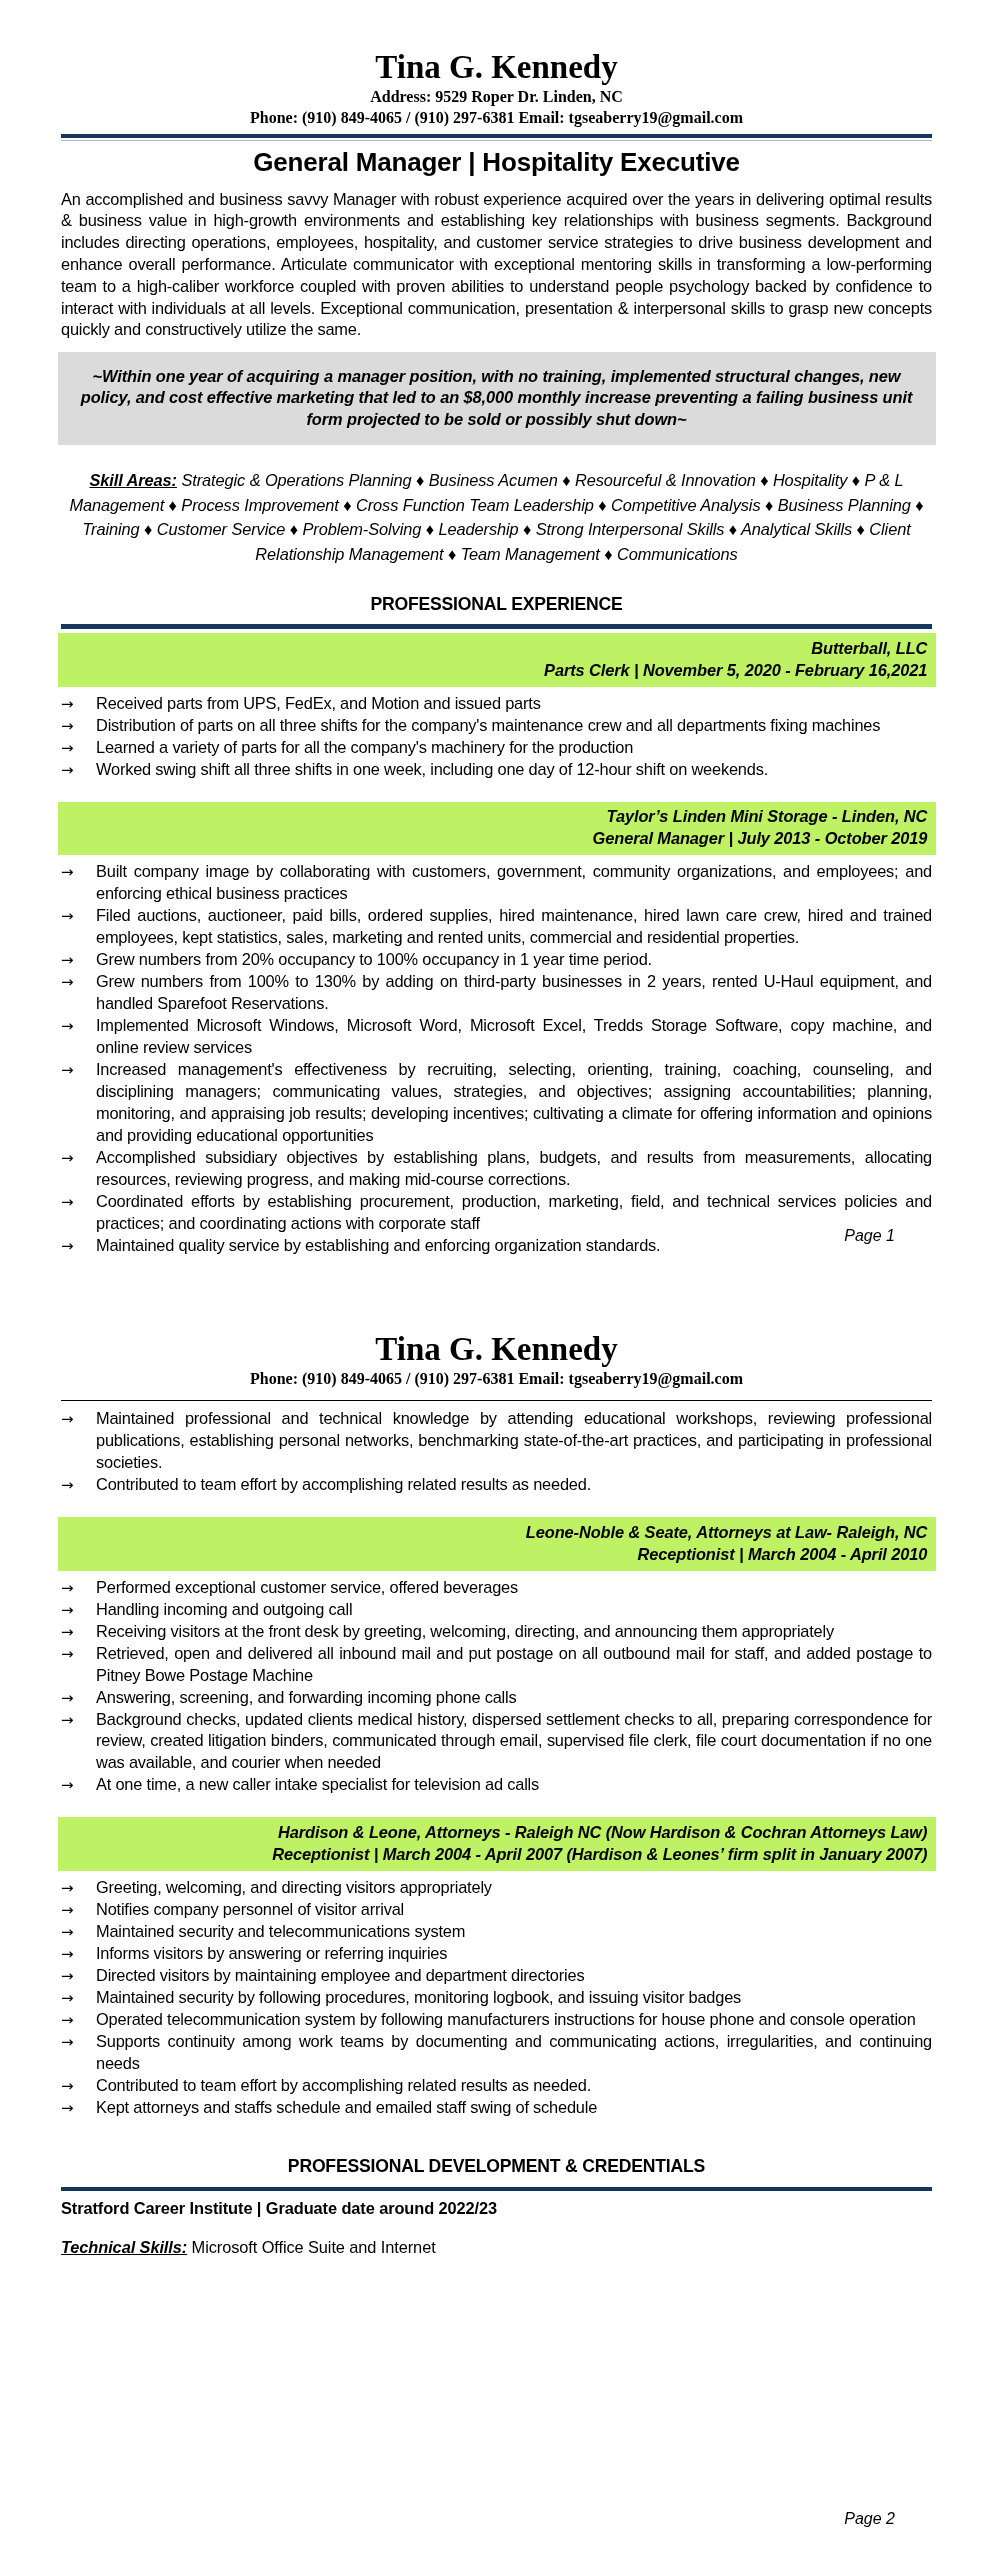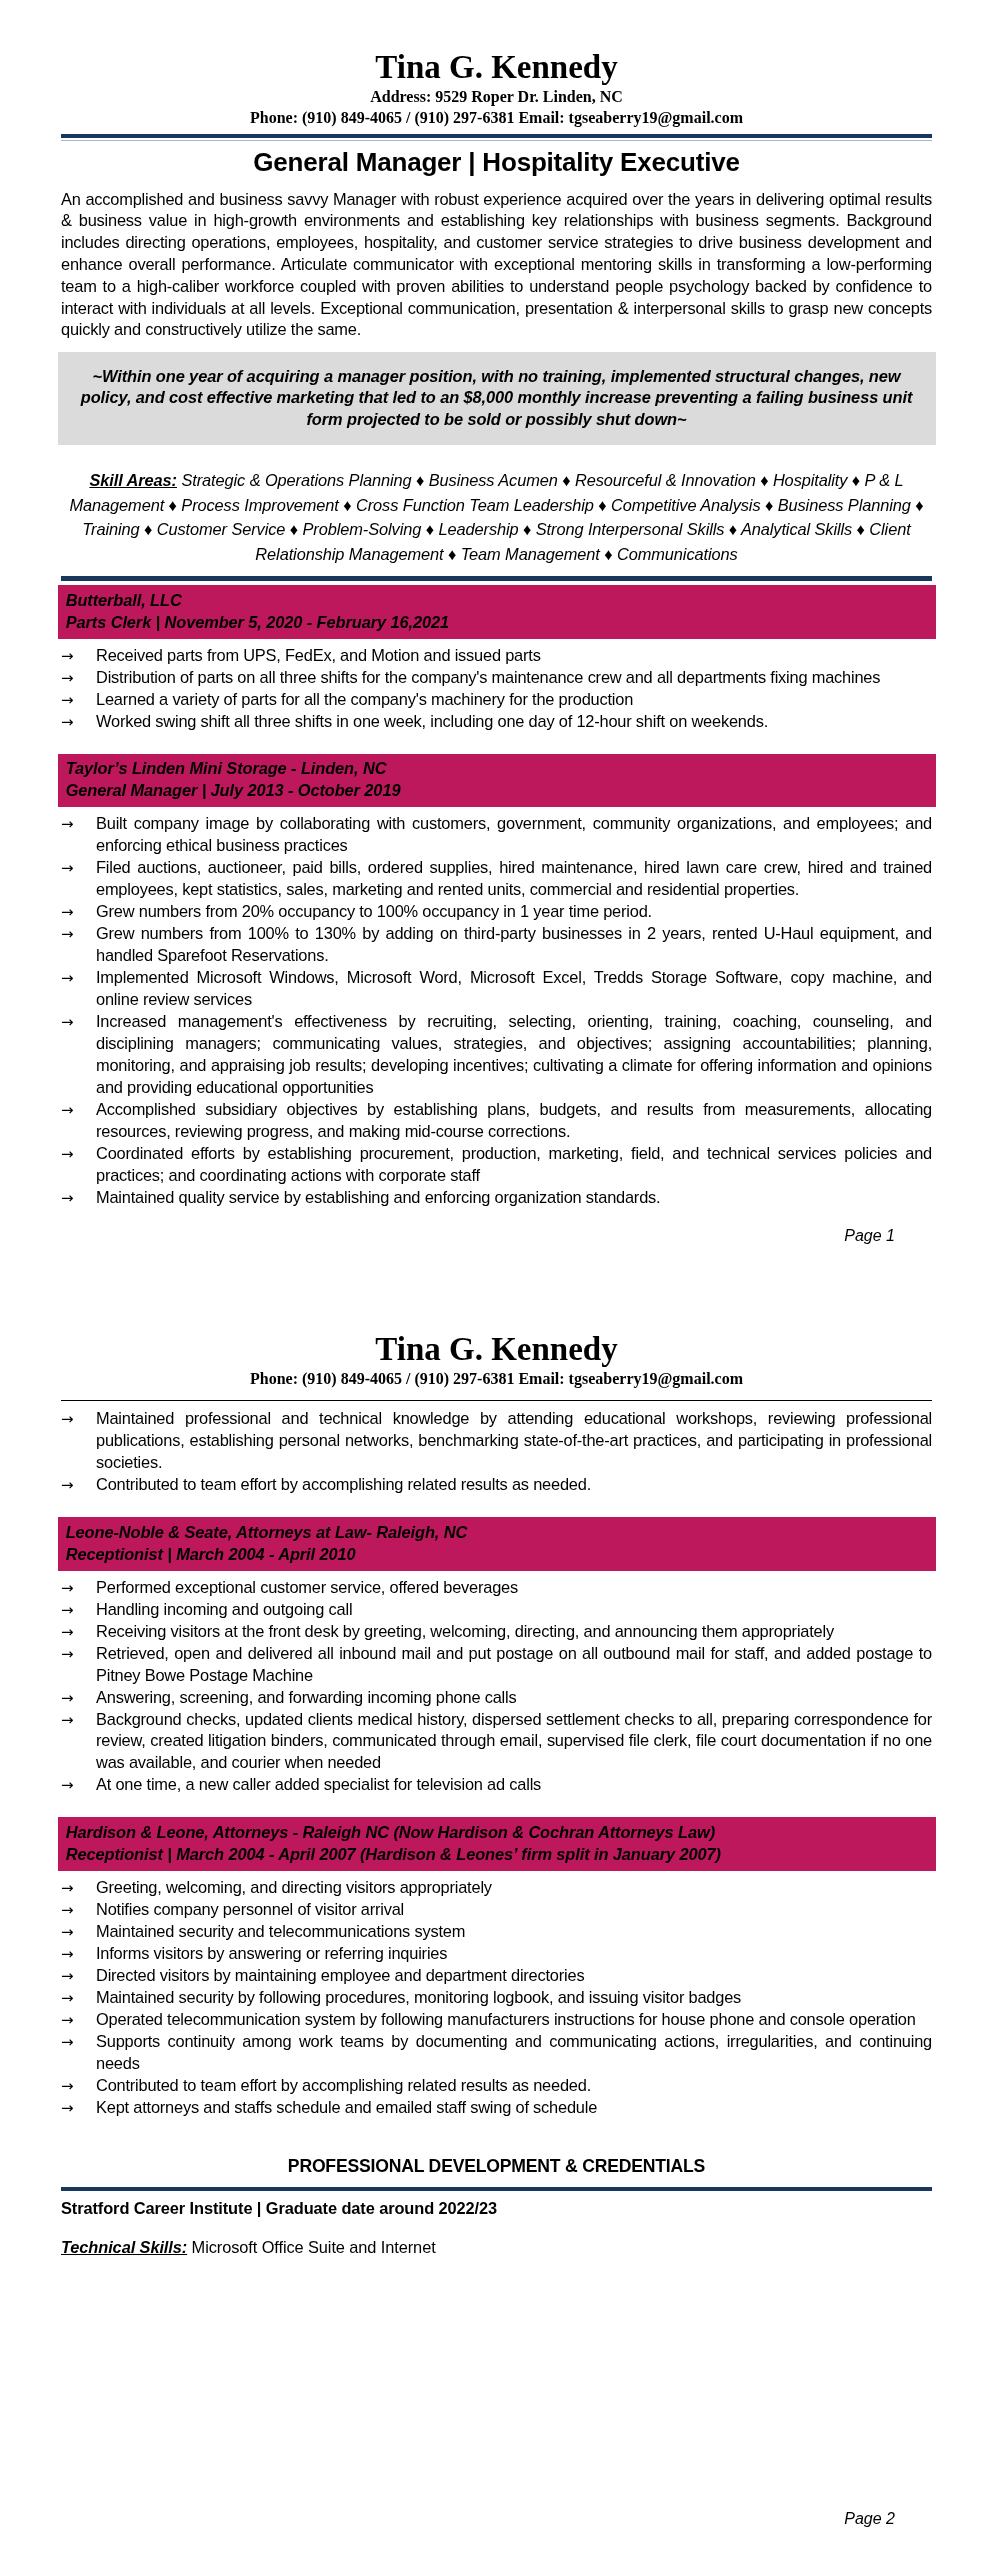--- a/index.html
+++ b/index.html
@@ -28,21 +28,21 @@
   .summary{margin:10.5px 0 0;font-size:16.4px;line-height:1.33;text-align:justify;letter-spacing:-0.2px;}
   .quote{margin:10.5px -3.5px 0;background:#DBDBDB;padding:14px 20px;font-style:italic;font-weight:bold;font-size:16.4px;line-height:1.32;text-align:center;letter-spacing:-0.1px;}
   .skills{margin-top:23.4px;font-style:italic;font-size:16.4px;line-height:1.5;text-align:center;letter-spacing:-0.1px;}
   .skills-label{font-weight:bold;text-decoration:underline;}
   .sec-heading{margin-top:27px;font-size:17.6px;font-weight:bold;text-align:center;letter-spacing:-0.2px;}
   .p2 .sec-heading{margin-top:37px;}
   .p2 .rule-navy{margin-top:10.5px;height:4.1px;}
 
   .job{margin-top:0;}
   .job:not(:first-child){margin-top:21px;}
-  .job-header{margin:4.7px -3.5px 0;background:#be185d;padding:4.7px 8.2px;font-style:italic;font-weight:bold;font-size:16.4px;line-height:1.34;letter-spacing:-0.1px;}
+  .job-header{margin:4.7px -3.5px 0;background:#bef264;padding:4.7px 8.2px;font-style:italic;font-weight:bold;font-size:16.4px;line-height:1.34;letter-spacing:-0.1px;text-align:right;}
   .bullets{margin-top:5.9px;}
   .bullets.carry{margin-top:7px;}
   .bullet{margin-left:35px;text-indent:-35px;font-size:16.4px;line-height:1.34;text-align:justify;letter-spacing:-0.2px;}
   .arrow{display:inline-block;width:35px;text-indent:0;font-family:"DejaVu Sans",sans-serif;font-size:15px;}
 
   .cred-line{margin-top:8.2px;font-weight:bold;font-size:16.4px;letter-spacing:-0.1px;}
   .tech{margin-top:20px;font-size:16.4px;letter-spacing:-0.1px;}
   .tech-label{font-weight:bold;font-style:italic;text-decoration:underline;}
 
   .footer{position:absolute;right:98px;font-size:16px;font-style:italic;}
@@ -60,20 +60,21 @@
       <div class="contact">Address: 9529 Roper Dr. Linden, NC</div>
       <div class="contact">Phone: (910) 849-4065 / (910) 297-6381 Email: tgseaberry19@gmail.com</div>
       <div class="rule-thickthin"></div>
       <div class="doc-title">General Manager | Hospitality Executive</div>
       <p class="summary">An accomplished and business savvy Manager with robust experience acquired over the years in delivering optimal results &amp; business value in high-growth environments and establishing key relationships with business segments. Background includes directing operations, employees, hospitality, and customer service strategies to drive business development and enhance overall performance. Articulate communicator with exceptional mentoring skills in transforming a low-performing team to a high-caliber workforce coupled with proven abilities to understand people psychology backed by confidence to interact with individuals at all levels. Exceptional communication, presentation &amp; interpersonal skills to grasp new concepts quickly and constructively utilize the same.</p>
       <div class="quote">~Within one year of acquiring a manager position, with no training, implemented structural changes, new policy, and cost effective marketing that led to an $8,000 monthly increase preventing a failing business unit form projected to be sold or possibly shut down~</div>
       <div class="skills">
         <span class="skills-label">Skill Areas:</span>
         <span id="skills-text"> Strategic &amp; Operations Planning ♦ Business Acumen ♦ Resourceful &amp; Innovation ♦ Hospitality ♦ P &amp; L Management ♦ Process Improvement ♦ Cross Function Team Leadership ♦ Competitive Analysis ♦ Business Planning ♦ Training ♦ Customer Service ♦ Problem-Solving ♦ Leadership ♦ Strong Interpersonal Skills ♦ Analytical Skills ♦ Client Relationship Management ♦ Team Management ♦ Communications</span>
       </div>
+      <div class="sec-heading">PROFESSIONAL EXPERIENCE</div>
       <div class="rule-navy"></div>
       <div id="jobs-page1">
           <section class="job">
             <div class="job-header">
               <div class="job-company">Butterball, LLC</div>
               <div class="job-role">Parts Clerk | November 5, 2020 - February 16,2021</div>
             </div>
             <div class="bullets">
               <div class="bullet"><span class="arrow">→</span><span class="bullet-text">Received parts from UPS, FedEx, and Motion and issued parts</span></div>
               <div class="bullet"><span class="arrow">→</span><span class="bullet-text">Distribution of parts on all three shifts for the company's maintenance crew and all departments fixing machines</span></div>
@@ -118,21 +119,21 @@
               <div class="job-company">Leone-Noble &amp; Seate, Attorneys at Law- Raleigh, NC</div>
               <div class="job-role">Receptionist | March 2004 - April 2010</div>
             </div>
             <div class="bullets">
               <div class="bullet"><span class="arrow">→</span><span class="bullet-text">Performed exceptional customer service, offered beverages</span></div>
               <div class="bullet"><span class="arrow">→</span><span class="bullet-text">Handling incoming and outgoing call</span></div>
               <div class="bullet"><span class="arrow">→</span><span class="bullet-text">Receiving visitors at the front desk by greeting, welcoming, directing, and announcing them appropriately</span></div>
               <div class="bullet"><span class="arrow">→</span><span class="bullet-text">Retrieved, open and delivered all inbound mail and put postage on all outbound mail for staff, and added postage to Pitney Bowe Postage Machine</span></div>
               <div class="bullet"><span class="arrow">→</span><span class="bullet-text">Answering, screening, and forwarding incoming phone calls</span></div>
               <div class="bullet"><span class="arrow">→</span><span class="bullet-text">Background checks, updated clients medical history, dispersed settlement checks to all, preparing correspondence for review, created litigation binders, communicated through email, supervised file clerk, file court documentation if no one was available, and courier when needed</span></div>
-              <div class="bullet"><span class="arrow">→</span><span class="bullet-text">At one time, a new caller added specialist for television ad calls</span></div>
+              <div class="bullet"><span class="arrow">→</span><span class="bullet-text">At one time, a new caller intake specialist for television ad calls</span></div>
             </div>
           </section>
           <section class="job">
             <div class="job-header">
               <div class="job-company">Hardison &amp; Leone, Attorneys  - Raleigh NC (Now Hardison &amp; Cochran Attorneys  Law)</div>
               <div class="job-role">Receptionist | March 2004 - April 2007 (Hardison &amp; Leones’ firm split in January 2007)</div>
             </div>
             <div class="bullets">
               <div class="bullet"><span class="arrow">→</span><span class="bullet-text">Greeting, welcoming, and directing visitors appropriately</span></div>
               <div class="bullet"><span class="arrow">→</span><span class="bullet-text">Notifies company personnel of visitor arrival</span></div>

